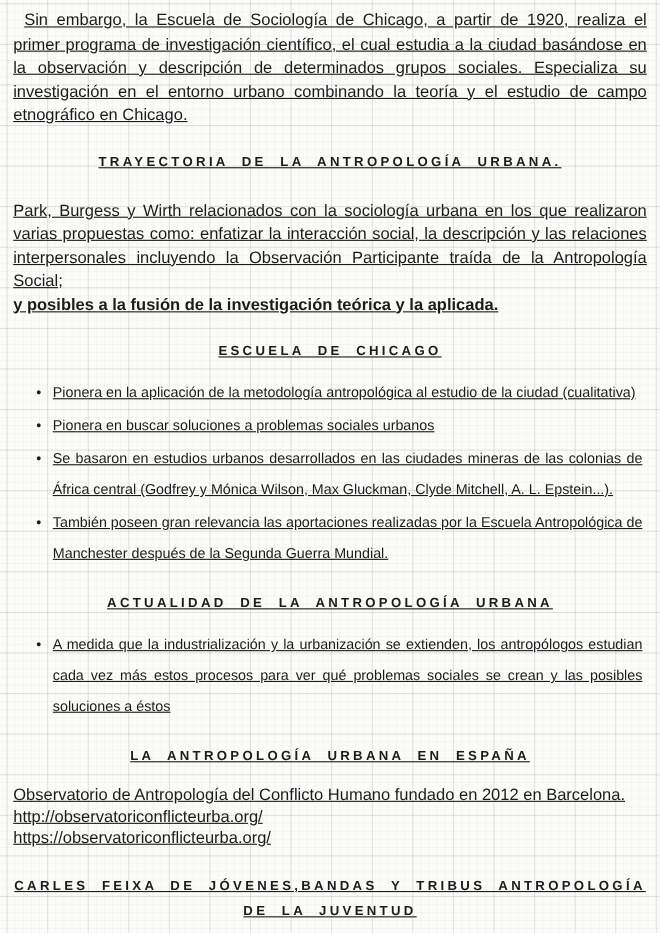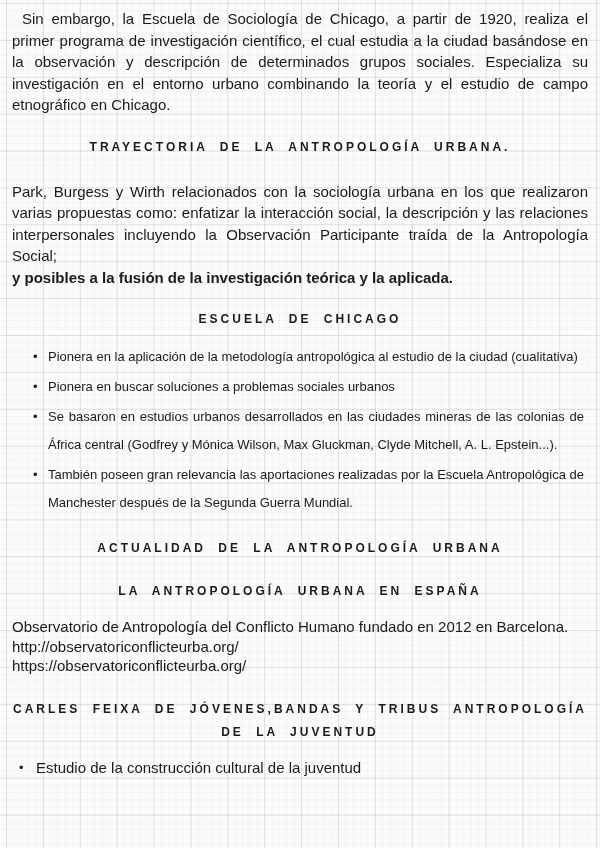--- a/index.html
+++ b/index.html
@@ -16,20 +16,21 @@
     padding: 8px 12px 0 12px;
     overflow: hidden;
     background-color: #fbfbf9;
     background-image:
       linear-gradient(to right, rgba(110,110,118,0.16) 1px, transparent 1px),
       linear-gradient(to bottom, rgba(110,110,118,0.16) 1px, transparent 1px),
       linear-gradient(to right, rgba(110,110,118,0.05) 1px, transparent 1px),
       linear-gradient(to bottom, rgba(110,110,118,0.05) 1px, transparent 1px);
     background-size: 36.9px 36.9px, 36.9px 36.9px, 7.38px 7.38px, 7.38px 7.38px;
     background-position: 6px 3px;
+    text-decoration: underline;
   }
   .para {
     margin: 0;
     font-size: 15px;
     line-height: 21.5px;
     text-align: justify;
   }
   .indent { text-indent: 10px; }
   .bold-line {
     display: block;
@@ -105,20 +106,23 @@
 
   <ul class="bullets">
     <li>Pionera en la aplicación de la metodología antropológica al estudio de la ciudad (cualitativa)</li>
     <li>Pionera en buscar soluciones a problemas sociales urbanos</li>
     <li>Se basaron en estudios urbanos desarrollados en las ciudades mineras de las colonias de África central (Godfrey y Mónica Wilson, Max Gluckman, Clyde Mitchell, A. L. Epstein...).</li>
     <li>También poseen gran relevancia las aportaciones realizadas por la Escuela Antropológica de Manchester después de la Segunda Guerra Mundial.</li>
   </ul>
 
   <h2 class="heading">ACTUALIDAD DE LA ANTROPOLOGÍA URBANA</h2>
 
+  <ul class="bullets">
+    <li>A medida que la industrialización y la urbanización se extienden, los antropólogos estudian cada vez más estos procesos para ver qué problemas sociales se crean y las posibles soluciones a éstos</li>
+  </ul>
 
   <h2 class="heading">LA  ANTROPOLOGÍA  URBANA  EN  ESPAÑA</h2>
 
   <p class="center-line obs-line">Observatorio de Antropología del Conflicto Humano fundado en 2012 en Barcelona.</p>
   <p class="center-line">http://observatoriconflicteurba.org/</p>
   <p class="center-line">https://observatoriconflicteurba.org/</p>
 
   <h2 class="heading mt-lg">CARLES FEIXA DE JÓVENES,BANDAS Y TRIBUS ANTROPOLOGÍA DE LA JUVENTUD</h2>
 
   <ul class="center-bullets">

